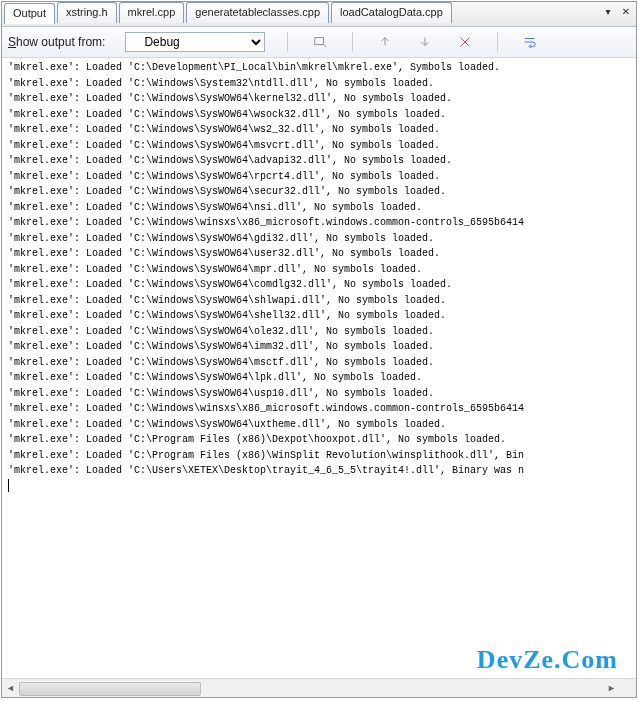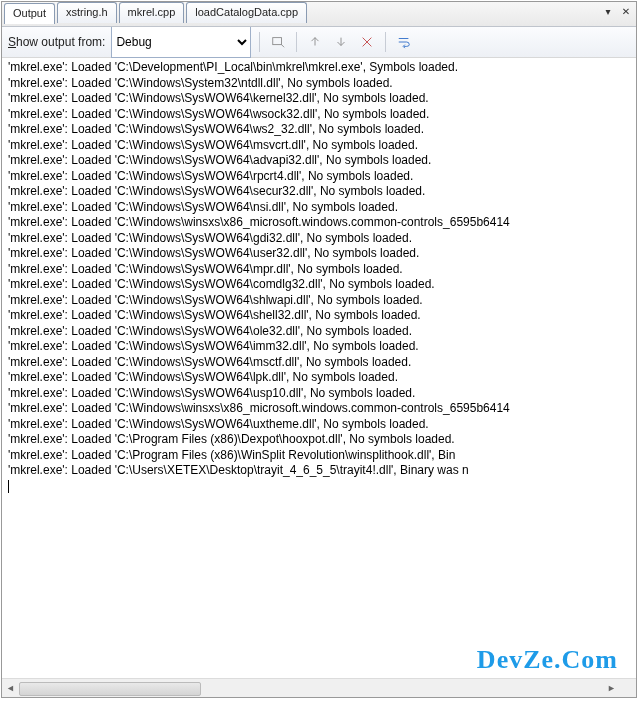--- a/index.html
+++ b/index.html
@@ -65,35 +65,36 @@
     text-align: center;
     color: #333;
     font-size: 10px;
     cursor: pointer;
   }
   .toolbar {
     height: 30px;
     display: flex;
     align-items: center;
     padding: 0 6px;
-    gap: 6px;
+    gap: 20px;
     border-bottom: 1px solid #d8d8d8;
     background: linear-gradient(#fbfcfe,#edf0f5);
   }
   .toolbar .lbl {
     font-size: 12px;
     color: #222;
   }
   .toolbar .lbl u { text-decoration: underline; }
   .toolbar select {
     font-size: 12px;
-    height: 32px;
+    height: 20px;
     width: 140px;
     background: #fff;
     border: 1px solid #9fb0c9;
+    padding-left: 14px;
   }
   .toolbar .sep {
     width: 1px;
     height: 20px;
     background: #c7ccd5;
     margin: 0 2px;
   }
   .toolbar .icon {
     width: 20px;
     height: 20px;
@@ -108,22 +109,22 @@
     flex: 1;
     position: relative;
     overflow: hidden;
   }
   .content {
     position: absolute;
     inset: 0 0 18px 0;
     overflow: hidden;
     padding: 2px 4px 2px 6px;
     white-space: pre;
-    font-family: Liberation Sans, sans-serif;
-    font-size: 12px;
+    font-family: Liberation Mono, monospace;
+    font-size: 10px;
     line-height: 15.5px;
     color: #000;
   }
   .cursor {
     display:inline-block;
     width:1px;
     height:13px;
     background:#000;
     vertical-align:text-bottom;
   }
@@ -172,20 +173,21 @@
 </style>
 </head>
 <body>
 
 <div class="panel">
 
   <div class="tabbar">
     <div class="tab active">Output</div>
     <div class="tab">xstring.h</div>
     <div class="tab">mkrel.cpp</div>
+    <div class="tab">generatetableclasses.cpp</div>
     <div class="tab">loadCatalogData.cpp</div>
     <div class="tabbar-right">
       <div class="tbtn">▾</div>
       <div class="tbtn">✕</div>
     </div>
   </div>
 
   <div class="toolbar">
     <span class="lbl"><u>S</u>how output from:</span>
     <select>

